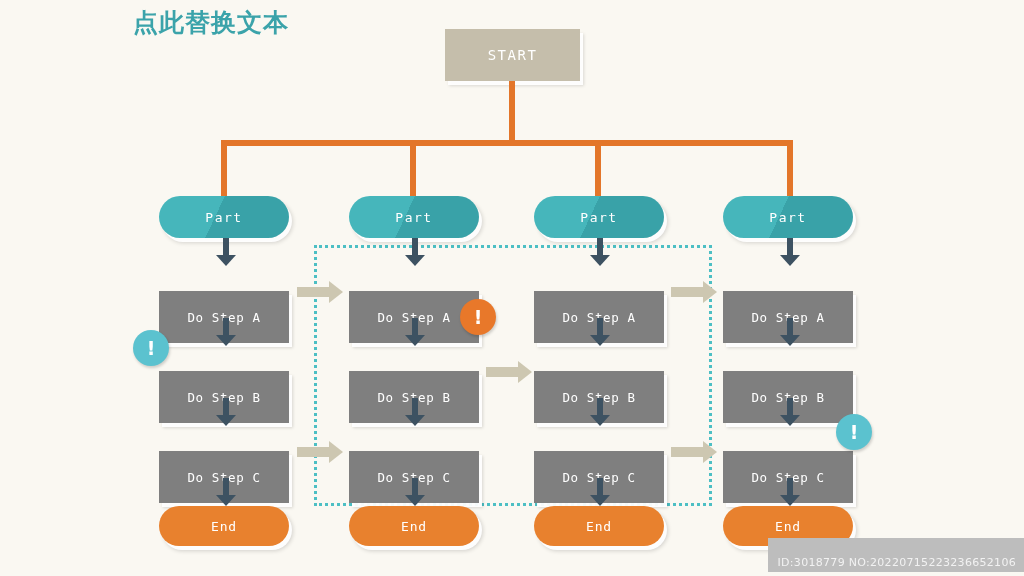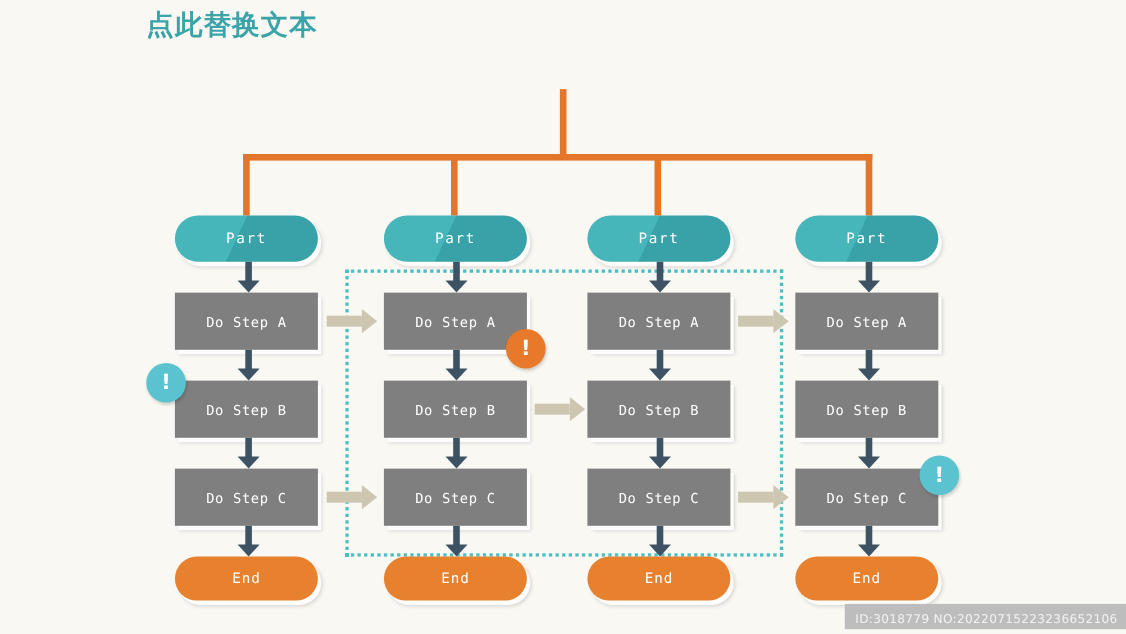--- a/index.html
+++ b/index.html
@@ -40,20 +40,21 @@
     font-size:13px;letter-spacing:1.5px;
     box-shadow:3px 4px 0 rgba(255,255,255,.95), 4px 5px 4px rgba(0,0,0,.15);
   }
 
   
   .step{
     width:130px;height:52px;
     background:#7f7f7f;
     font-size:12.5px;letter-spacing:.6px;
     box-shadow:3px 4px 0 rgba(255,255,255,.95), 4px 5px 3px rgba(0,0,0,.14);
+    margin-top:25px;
   }
 
   
   .end{
     width:130px;height:40px;border-radius:20px;
     background:#e8812e;
     font-size:13px;letter-spacing:.8px;
     box-shadow:3px 4px 0 rgba(255,255,255,.95), 4px 5px 4px rgba(0,0,0,.16);
   }
 
@@ -102,30 +103,33 @@
     font-family:"DejaVu Sans","Liberation Sans",sans-serif;
     font-size:17px;color:#d8d4cb;letter-spacing:1px;
     font-style:italic;font-weight:bold;white-space:nowrap;
   }
   .wm-left .cn{font-style:normal;letter-spacing:2px;margin-right:4px;color:#ddd9d0;}
   .wm-right{
     position:absolute;right:0;bottom:4px;
     background:#bdbdbd;color:#f2f2f2;
     font-family:"DejaVu Sans","Liberation Sans",sans-serif;
     font-size:11px;letter-spacing:.3px;
-    padding:7px 8px 3px 10px;white-space:nowrap;
+    padding:18px 8px 3px 10px;white-space:nowrap;
   }
 </style>
 </head>
 <body>
 
 <div id="stage">
 
   <div class="title">点此替换文本</div>
 
+  <div class="node start-box">
+    <span>START</span>
+  </div>
 
   <div class="oline" style="left:509px;top:81px;width:6px;height:60px;"></div>
 
   <div class="oline" style="left:221px;top:140px;width:572px;height:6px;"></div>
 
   <div class="oline" style="left:221px;top:140px;width:6px;height:56px;"></div>
   <div class="oline" style="left:410px;top:140px;width:6px;height:56px;"></div>
   <div class="oline" style="left:595px;top:140px;width:6px;height:56px;"></div>
   <div class="oline" style="left:787px;top:140px;width:6px;height:56px;"></div>
 

